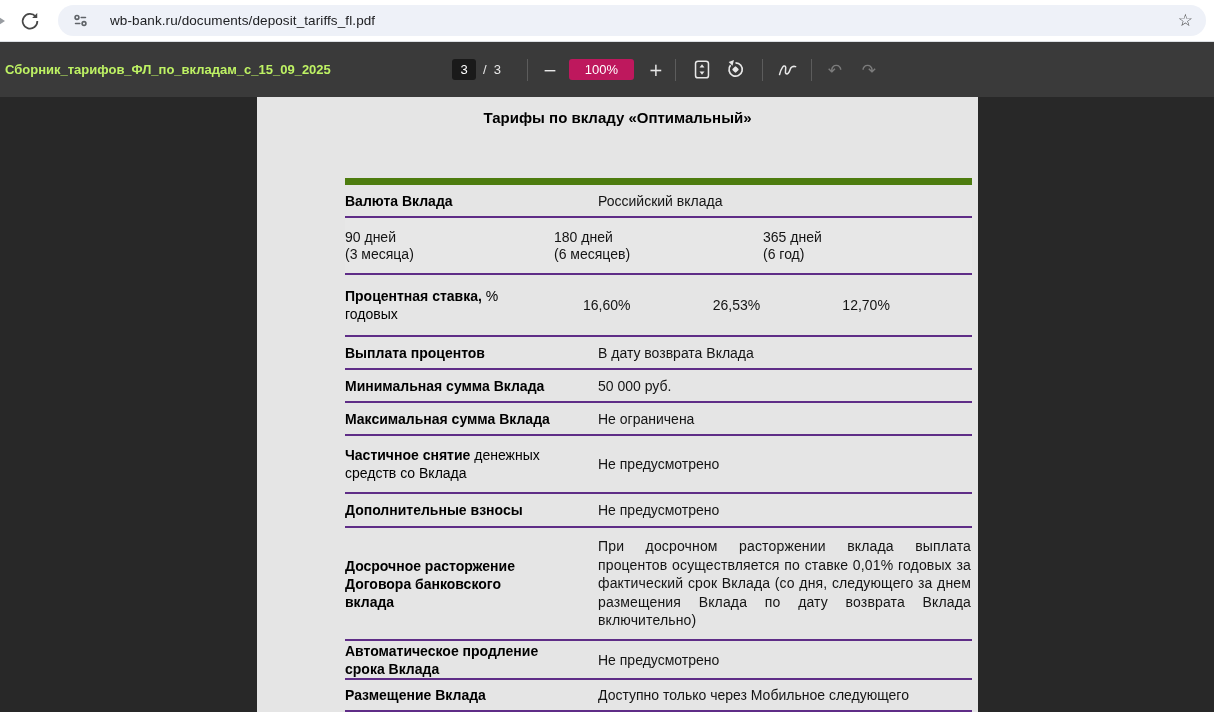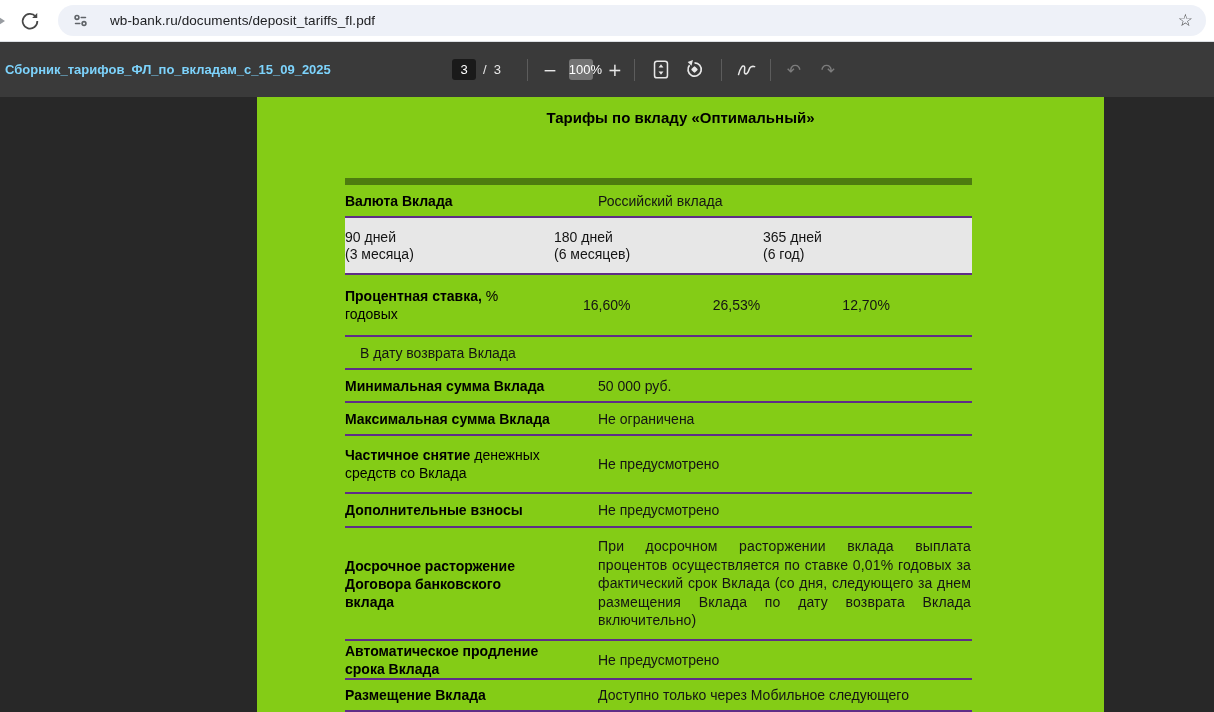--- a/index.html
+++ b/index.html
@@ -17,38 +17,38 @@
              background:#eef1f8; border-radius:16px; display:flex; align-items:center; }
   .tune-ic { margin-left:13px; display:flex; align-items:center; }
   .url-text { margin-left:20px; font-size:13.5px; color:#202124; letter-spacing:.1px; }
   .star-ic { margin-left:auto; margin-right:13px; font-size:17px; color:#474747;
              font-family:"DejaVu Sans", sans-serif; cursor:pointer; line-height:1; }
 
   
   .pdf-toolbar { position:absolute; top:42px; left:0; width:1214px; height:55px;
                  background:#3a3a3a; }
   .pdf-title { position:absolute; left:5px; top:0; height:55px; display:flex; align-items:center;
-               color:#7dd3fc; font-weight:bold; font-size:13px; }
+               color:#bef264; font-weight:bold; font-size:13px; }
   .controls { position:absolute; left:452px; top:0; height:55px; display:flex;
               align-items:center; color:#f1f1f1; font-size:13px; }
   .pagebox { width:24px; height:21px; background:#1a1a1a; border-radius:3px;
              text-align:center; line-height:21px; color:#fff; }
   .psep { margin:0 7px; color:#e8e8e8; }
   .ptotal { color:#e8e8e8; }
   .vdiv { width:1px; height:22px; background:#5c5c5c; }
   .tbtn { color:#e8e8e8; text-align:center; cursor:pointer; user-select:none;
           font-family:"DejaVu Sans", sans-serif; }
-  .zoombox { width:24px; height:21px; background:#737373; border-radius:3px;
+  .zoombox { width:65px; height:21px; background:#be185d; border-radius:3px;
              text-align:center; line-height:21px; color:#fff; margin:0 13px 0 10px; }
   .icobtn { display:flex; align-items:center; cursor:pointer; }
   .dimmed { color:#7c7c7c; font-size:17px; font-family:"DejaVu Sans", sans-serif; }
 
   
   .viewer { position:absolute; top:97px; left:0; width:1214px; height:615px; background:#282828; }
-  .page { position:absolute; left:257px; top:0; width:847px; height:615px; background:#84cc16; }
+  .page { position:absolute; left:257px; top:0; width:721px; height:615px; background:#e5e5e5; }
   .doc-title { padding-top:12px; text-align:center; font-weight:bold; font-size:15px; color:#000; }
 
   .dtable { position:absolute; left:88px; top:81px; width:627px; border-top:7px solid #4d7c0f;
             font-size:14px; color:#141414; }
   .trow { display:flex; align-items:center; border-bottom:2px solid #5f2d87; }
   .tlabel { flex:0 0 238px; width:238px; line-height:18px; white-space:pre-line; color:#000; }
   .tlabel b { font-weight:bold; }
   .tvalue { flex:1; padding-left:15px; line-height:18px; }
   .tvalue.cols { padding:0; align-self:stretch; display:flex; align-items:center; }
   .tcell { flex:1; text-align:left; line-height:17px; }
@@ -160,20 +160,21 @@
         <div class="tlabel"><b>Процентная ставка,</b><span> %
 годовых</span></div>
         <div class="tvalue cols">
           <div class="tcell">16,60%</div>
           <div class="tcell">26,53%</div>
           <div class="tcell">12,70%</div>
         </div>
       </div>
 
       <div class="trow h33">
+        <div class="tlabel"><b>Выплата процентов</b><span></span></div>
         <div class="tvalue">В дату возврата Вклада</div>
       </div>
 
       <div class="trow h33">
         <div class="tlabel"><b>Минимальная сумма Вклада</b><span></span></div>
         <div class="tvalue">50 000 руб.</div>
       </div>
 
       <div class="trow h33">
         <div class="tlabel"><b>Максимальная сумма Вклада</b><span></span></div>

